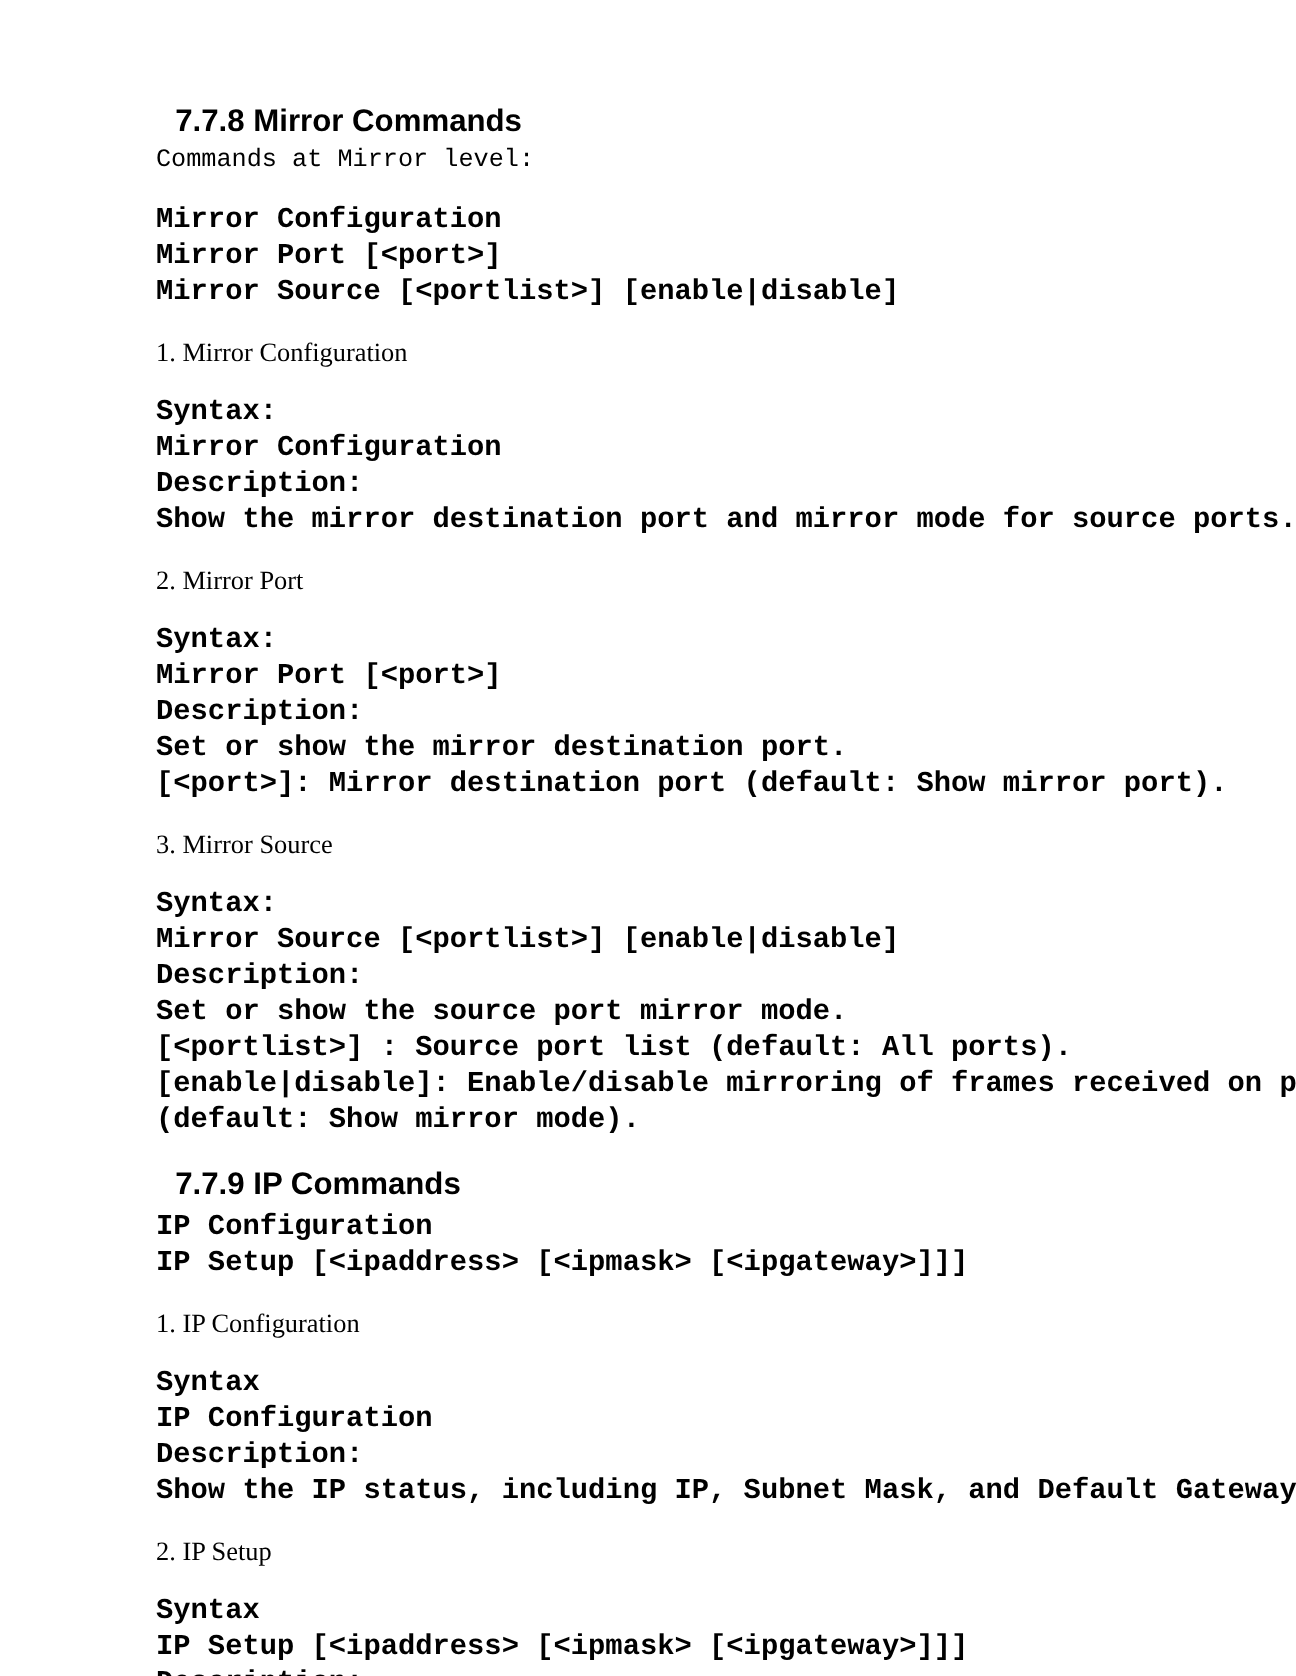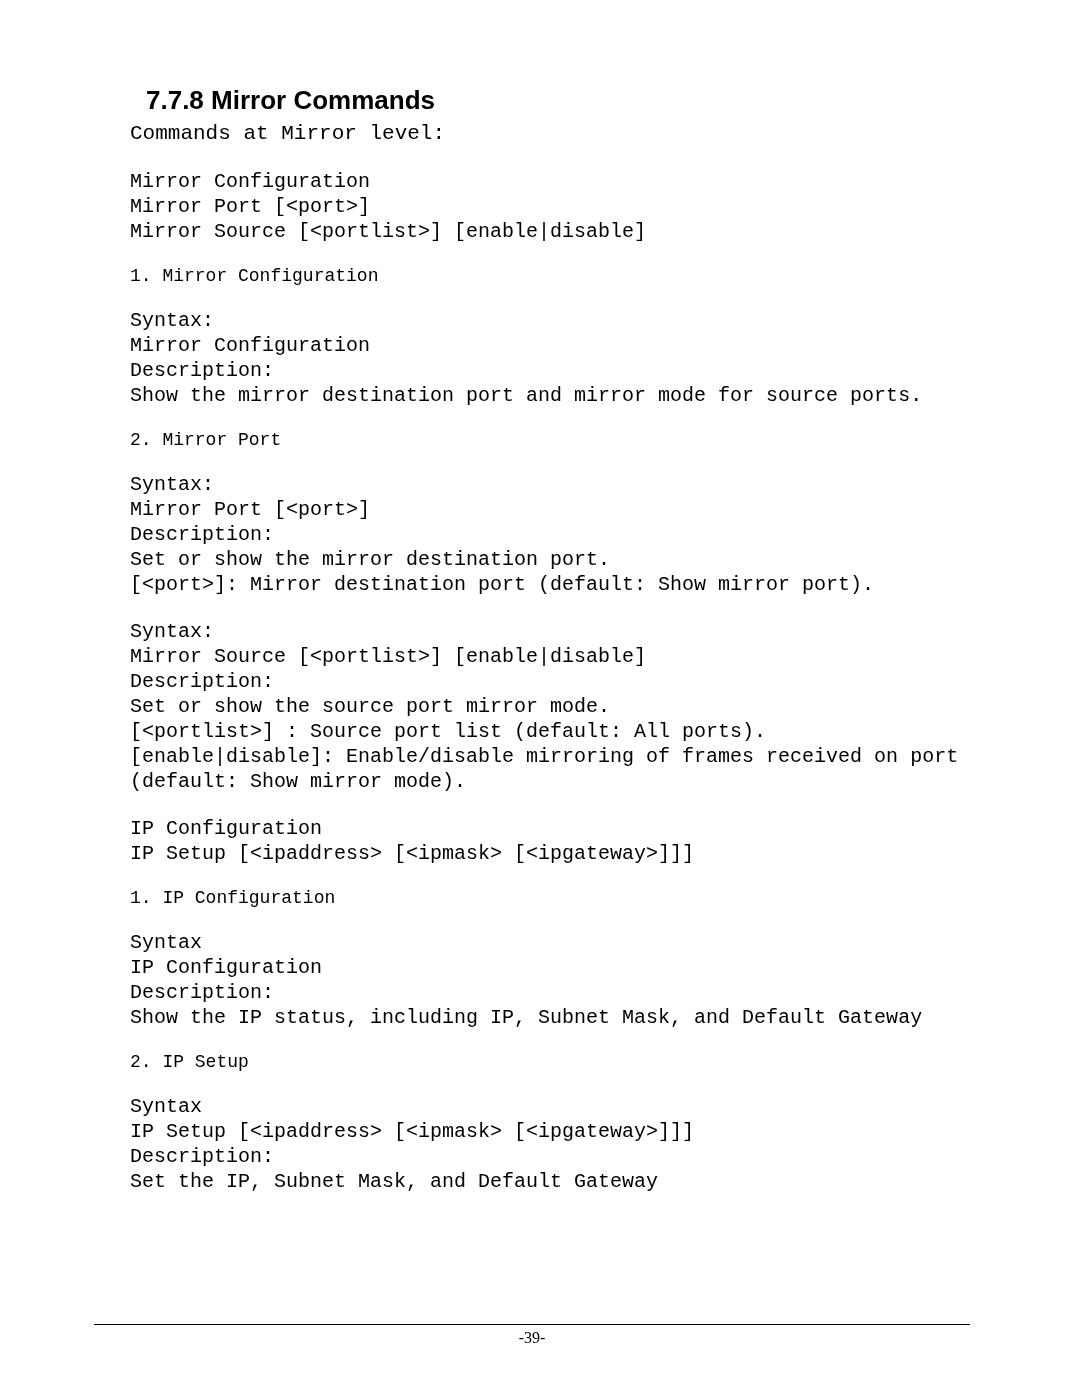--- a/index.html
+++ b/index.html
@@ -23,28 +23,29 @@
     font-size: 26px;
     margin: 0 0 6px 16px;
   }
   .body-text {
     font-family: Liberation Mono, monospace;
     font-size: 21px;
     margin: 0 0 24px 0;
   }
   .code-block {
     font-family: "Courier New", Courier, monospace;
-    font-size: 20px;
+    font-size: 24px;
     white-space: pre;
     margin: 0 0 22px 0;
     line-height: 1.25;
+    font-weight: bold;
   }
   .sub-heading {
-    font-family: Liberation Mono, monospace;
-    font-size: 18px;
+    font-family: Liberation Serif, serif;
+    font-size: 22px;
     margin: 0 0 22px 0;
   }
   .footer-rule {
     border: none;
     border-top: 1px solid #000000;
     margin: 0;
   }
   .footer-area {
     position: absolute;
     left: 94px;
@@ -75,28 +76,30 @@
 Description:
 Show the mirror destination port and mirror mode for source ports.</div>
 
   <p class="sub-heading">2.  Mirror Port</p>
   <div class="code-block">Syntax:
 Mirror Port [&lt;port&gt;]
 Description:
 Set or show the mirror destination port.
 [&lt;port&gt;]: Mirror destination port (default: Show mirror port).</div>
 
+  <p class="sub-heading">3.  Mirror Source</p>
   <div class="code-block">Syntax:
 Mirror Source [&lt;portlist&gt;] [enable|disable]
 Description:
 Set or show the source port mirror mode.
 [&lt;portlist&gt;] : Source port list (default: All ports).
 [enable|disable]: Enable/disable mirroring of frames received on port
 (default: Show mirror mode).</div>
 
+  <h2 class="section-heading">7.7.9 IP Commands</h2>
   <div class="code-block">IP Configuration
 IP Setup [&lt;ipaddress&gt; [&lt;ipmask&gt; [&lt;ipgateway&gt;]]]</div>
 
   <p class="sub-heading">1.  IP Configuration</p>
   <div class="code-block">Syntax
 IP Configuration
 Description:
 Show the IP status, including IP, Subnet Mask, and Default Gateway</div>
 
   <p class="sub-heading">2.  IP Setup</p>

